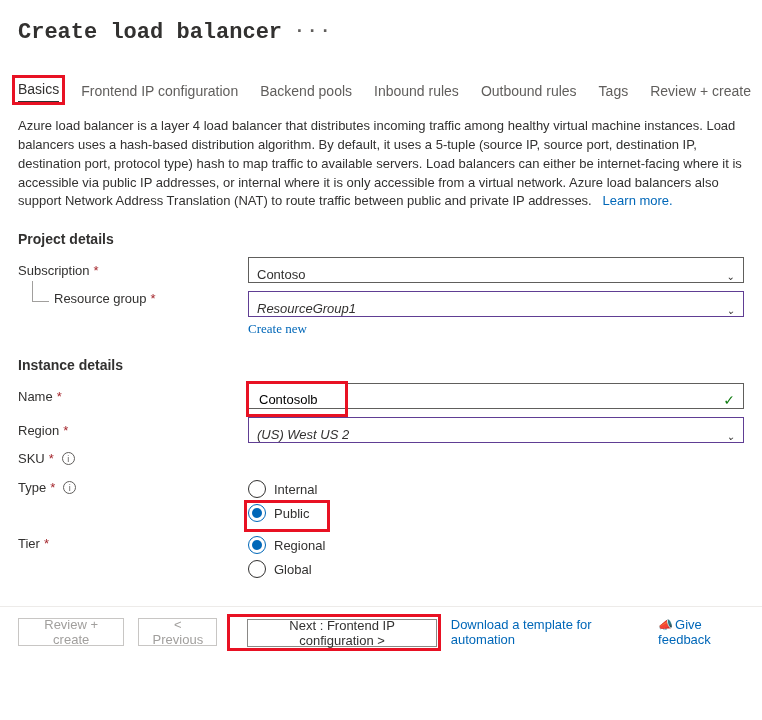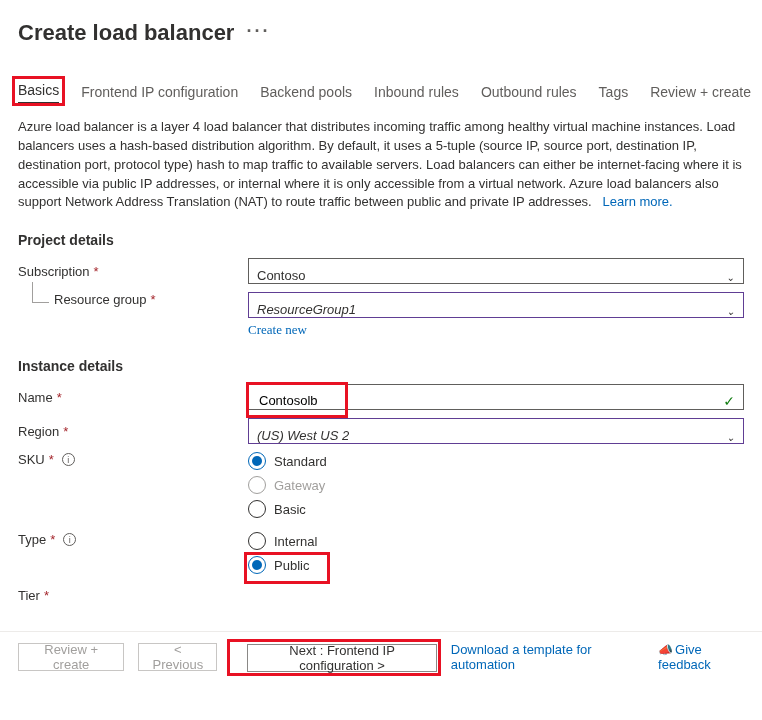--- a/index.html
+++ b/index.html
@@ -5,21 +5,21 @@
   * { box-sizing: border-box; }
   body {
     margin: 0;
     font-family: "Segoe UI", Arial, sans-serif;
     font-size: 13px;
     color: #323130;
     background: #fff;
     width: 762px;
   }
   .page { padding: 14px 18px 0 18px; }
-  h1 { font-size: 22px; font-weight: 600; margin: 6px 0 0 0; display:flex; align-items:center; gap:12px;}
+  h1 { font-size: 22px; font-weight: 600; margin: 6px 0 0 0; display:flex; align-items:center; gap:12px;font-family:Liberation Mono, monospace;}
   .dots { font-size: 18px; color:#605e5c; letter-spacing:2px; position:relative; top:-2px;}
   .tabs { display:flex; gap:22px; margin-top:36px; border-bottom:0;align-items:flex-end; }
   .tab { font-size:14px; color:#605e5c; padding-bottom:4px; cursor:pointer; white-space:nowrap;}
   .tab.active { color:#323130; border-bottom:2px solid #323130;}
   .desc { margin-top:14px; font-size:13px; line-height:1.45; color:#323130;}
   .link { color:#0067b8; cursor:pointer;}
   .section-head { font-weight:600; font-size:14px; margin-top:20px; margin-bottom:10px;}
   .row { display:flex; align-items:center; margin-bottom:8px;}
   .row.top { align-items:flex-start;}
   .label-col { width:230px; display:flex; align-items:center; gap:4px; font-size:13px;}
@@ -142,34 +142,20 @@
       </div>
     </div>
   </div>
 
   <div class="row top" style="margin-top:6px;">
     <div class="label-col">
       <span>SKU</span>
       <span class="req">*</span>
       <span class="info-icon">i</span>
     </div>
-    <div class="field-col radio-group">
-      <div class="radio-item">
-        <span class="radio checked"></span>
-        <span class="radio-label">Standard</span>
-      </div>
-      <div class="radio-item">
-        <span class="radio disabled"></span>
-        <span class="radio-label disabled">Gateway</span>
-      </div>
-      <div class="radio-item">
-        <span class="radio"></span>
-        <span class="radio-label">Basic</span>
-      </div>
-    </div>
   </div>
 
   <div class="row top" style="margin-top:14px;">
     <div class="label-col">
       <span>Type</span>
       <span class="req">*</span>
       <span class="info-icon">i</span>
     </div>
     <div class="field-col radio-group">
       <div class="radio-item">
@@ -180,20 +166,30 @@
         <span class="radio checked"></span>
         <span class="radio-label">Public</span>
       </div>
     </div>
   </div>
 
   <div class="row top" style="margin-top:14px;">
     <div class="label-col">
       <span>Tier</span>
       <span class="req">*</span>
+    </div>
+    <div class="field-col radio-group">
+      <div class="radio-item">
+        <span class="radio checked"></span>
+        <span class="radio-label">Regional</span>
+      </div>
+      <div class="radio-item">
+        <span class="radio"></span>
+        <span class="radio-label">Global</span>
+      </div>
     </div>
   </div>
 </div>
 
 <div class="footer">
   <button class="btn disabled">Review + create</button>
   <button class="btn disabled">&lt; Previous</button>
   <span class="hl hl-next" style="display:inline-block;padding-left:16px;">
     <button class="btn">Next : Frontend IP configuration &gt;</button>
   </span>

